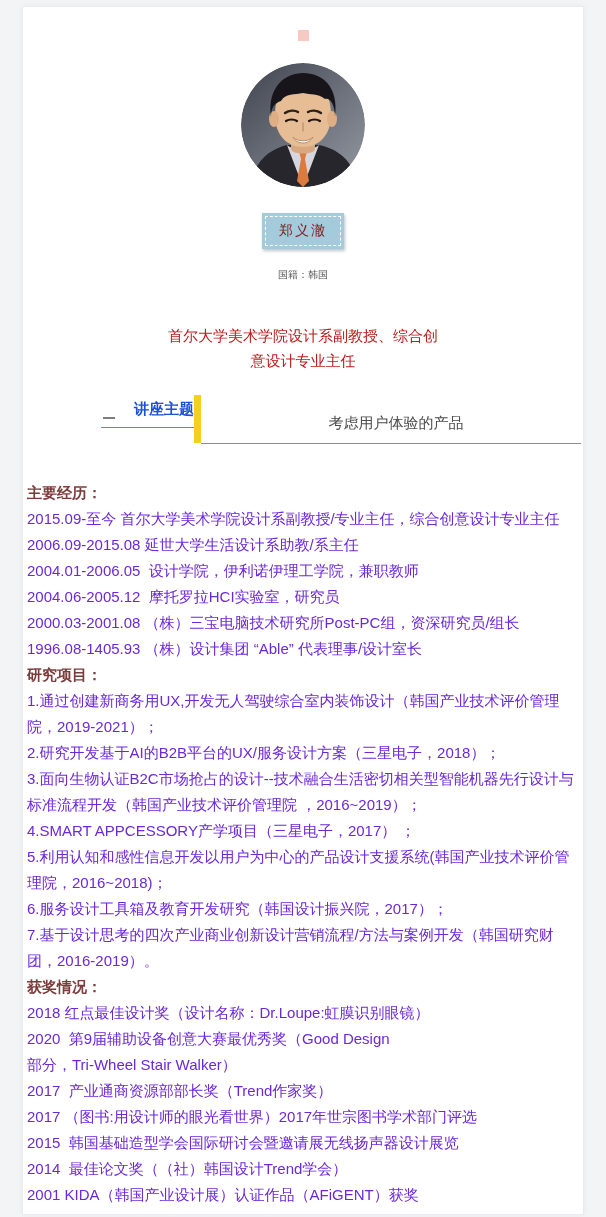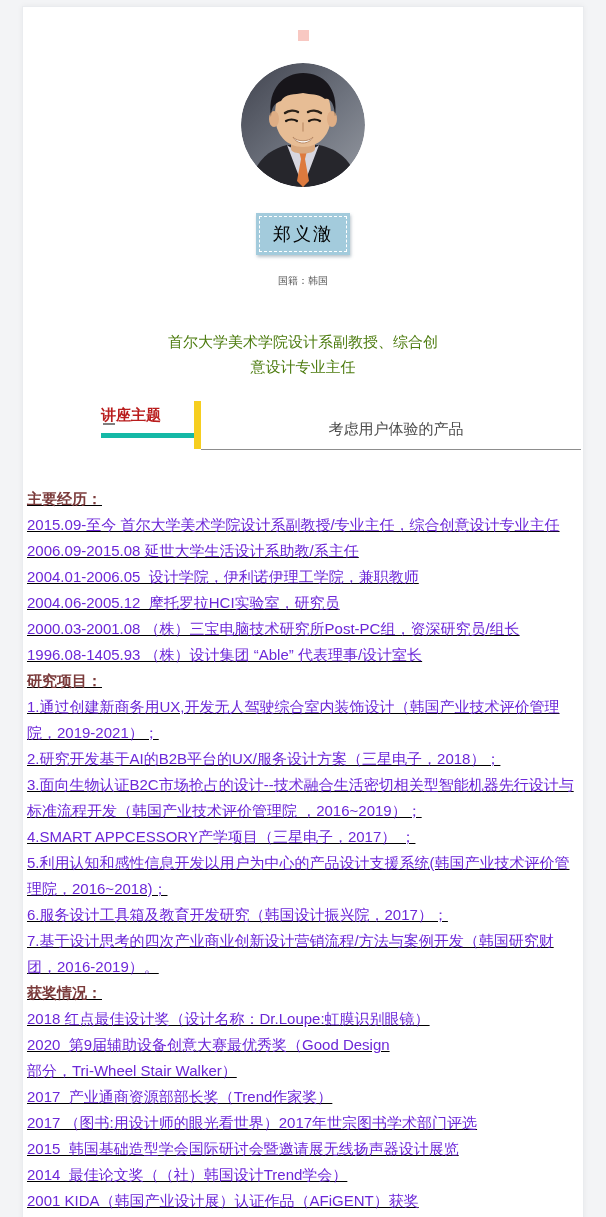--- a/index.html
+++ b/index.html
@@ -19,45 +19,45 @@
     margin:23px auto 0;
   }
   .avatar-wrap { width:124px; height:124px; margin:22px auto 0; border-radius:50%; overflow:hidden; }
   .name-box {
     width:-moz-fit-content; width:fit-content; margin:26px auto 0;
     background:#a3cbdc; padding:3px;
     box-shadow:1px 2px 3px rgba(60,90,110,0.35);
   }
   .name-box-inner {
     border:1px dashed #ffffff; padding:5px 13px;
-    font-size:18px; color:#000000; letter-spacing:2px;
+    font-size:14px; color:#7f1d1d; letter-spacing:2px;
   }
   .nationality {
     margin-top:16px; text-align:center;
     font-size:10px; color:#555555; line-height:20px;
   }
   .title-lines {
     margin-top:38px; text-align:center;
-    font-size:15px; color:#4d7c0f; line-height:25px;
+    font-size:15px; color:#b91c1c; line-height:25px;
   }
   .lecture { position:relative; height:48px; margin-top:22px; }
   .lt-dash { position:absolute; left:80px; top:22px; width:12px; height:2px; background:#7e7e7e; }
   .lt-label {
     position:absolute; left:78px; top:5px; width:93px;
-    text-align:left; font-size:15px; font-weight:bold; color:#b91c1c;
-    padding-bottom:8px; border-bottom:5px solid #14b8a6;
+    text-align:right; font-size:15px; font-weight:bold; color:#1d4ed8;
+    padding-bottom:8px; border-bottom:1px solid #14b8a6;
   }
   .lt-bar { position:absolute; left:171px; top:0; width:7px; height:48px; background:#f6ce1f; }
   .lt-topic {
     position:absolute; left:178px; right:2px; top:19px;
     padding:0 0 10px 10px; font-size:15px; color:#4c4c4c;
     border-bottom:1px solid #8d8d8d;
     text-align:center;
   }
-  .content { margin-top:37px; padding:0 4px 0 4px;text-decoration:underline; }
+  .content { margin-top:37px; padding:0 4px 0 4px; }
   .content p {
     font-size:15px; line-height:26px; color:#6d28d9;
     white-space:pre-wrap; word-break:break-all;
   }
   .content p.sec-header { color:#7b3b3b; font-weight:bold; }
 </style>
 </head>
 <body>
 
 <div class="card">

